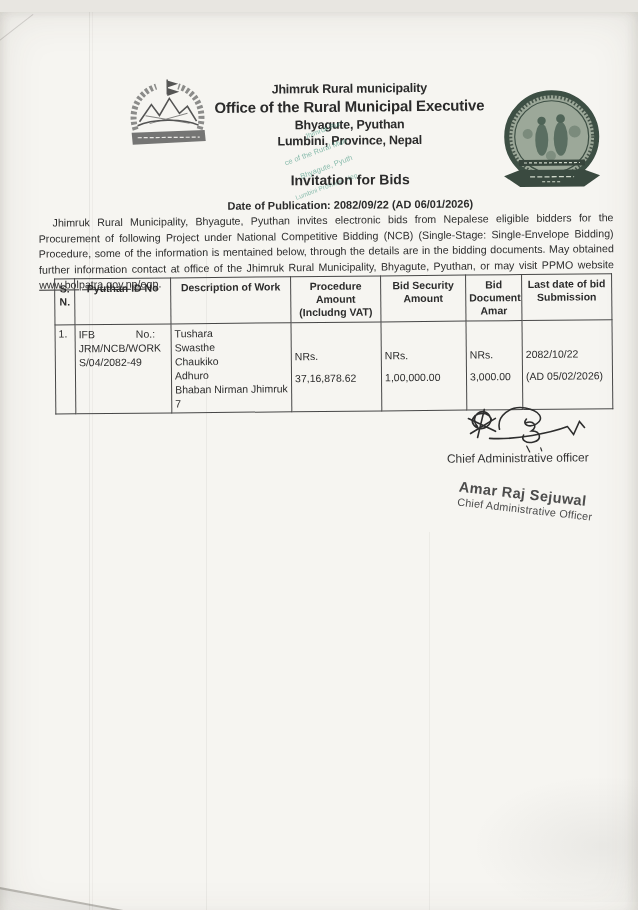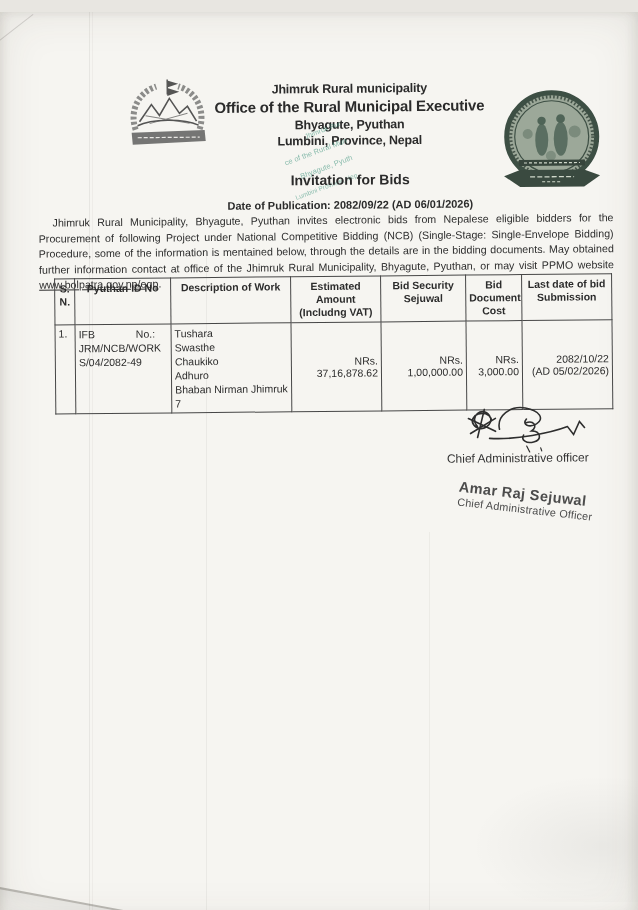--- a/index.html
+++ b/index.html
@@ -59,21 +59,21 @@
 
   
   table.bids { position:absolute; left:55px; top:264px; width:557px; border-collapse:collapse;
                font-size:10.5px; color:#2c2c2c; table-layout:fixed; }
   table.bids th, table.bids td { border:1px solid #474747; padding:2px 3px; }
   table.bids th { font-weight:bold; text-align:center; vertical-align:top; white-space:pre-line; line-height:13px; padding-top:3px; }
   table.bids thead tr { height:46px; }
   table.bids tbody tr { height:64px; }
   td.c-sn { vertical-align:top; text-align:left; padding-left:4px; padding-top:4px; }
   td.c-contract, td.c-desc { vertical-align:top; text-align:left; white-space:pre-wrap; line-height:14px; padding-top:4px; }
-  td.c-amt, td.c-date { vertical-align:middle; text-align:right; white-space:pre-line; line-height:12px; }
+  td.c-amt, td.c-date { vertical-align:middle; text-align:left; white-space:pre-line; line-height:22px; }
   th.h-sn { text-align:left; padding-left:3px; }
 
   
   .sig-scribble { position:absolute; left:453px; top:386px; width:138px; height:60px; }
   .sig-designation { position:absolute; left:433px; top:441px; width:168px; text-align:center;
                      font-size:12px; color:#333; }
   .name-stamp { position:absolute; left:459px; top:468px; width:175px;
                 transform:rotate(7deg); transform-origin:left top; color:#4c4c4c; }
   .name-stamp .nm { font-size:14.5px; font-weight:bold; letter-spacing:.4px; }
   .name-stamp .nt { font-size:10.8px; margin-top:1px; letter-spacing:.2px; }
@@ -155,27 +155,27 @@
           <col style="width:85px">
           <col style="width:56px">
           <col style="width:90px">
       </colgroup>
       <thead>
         <tr>
           <th class="h-sn">S.
 N.</th>
           <th>Pyuthan ID No</th>
           <th>Description of Work</th>
-          <th>Estimated Amount
+          <th>Procedure Amount
 (Includng VAT)</th>
           <th>Bid Security
-Sejuwal</th>
+Amount</th>
           <th>Bid
 Document
-Cost</th>
+Amar</th>
           <th>Last date of bid
 Submission</th>
         </tr>
       </thead>
       <tbody>
         <tr>
           <td class="c-sn">1.</td>
           <td class="c-contract">IFB              No.:
 JRM/NCB/WORK
 S/04/2082-49</td>

